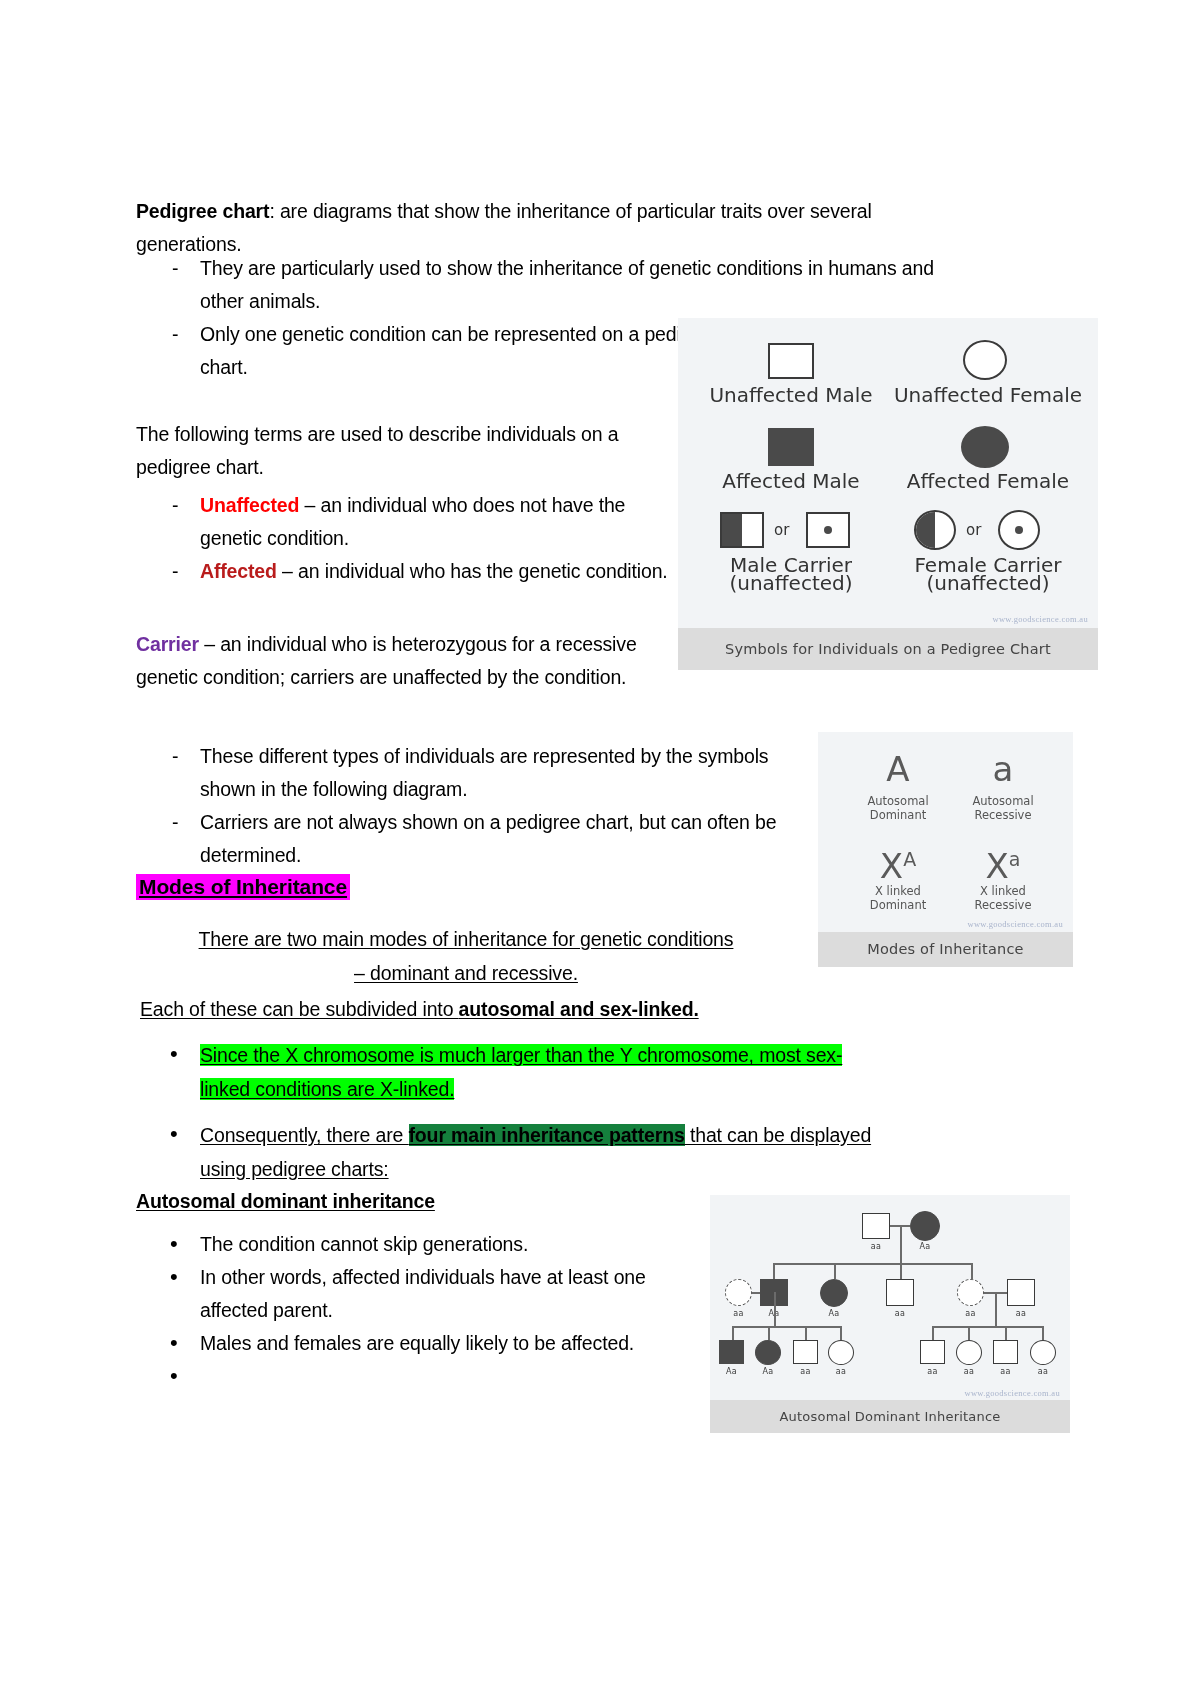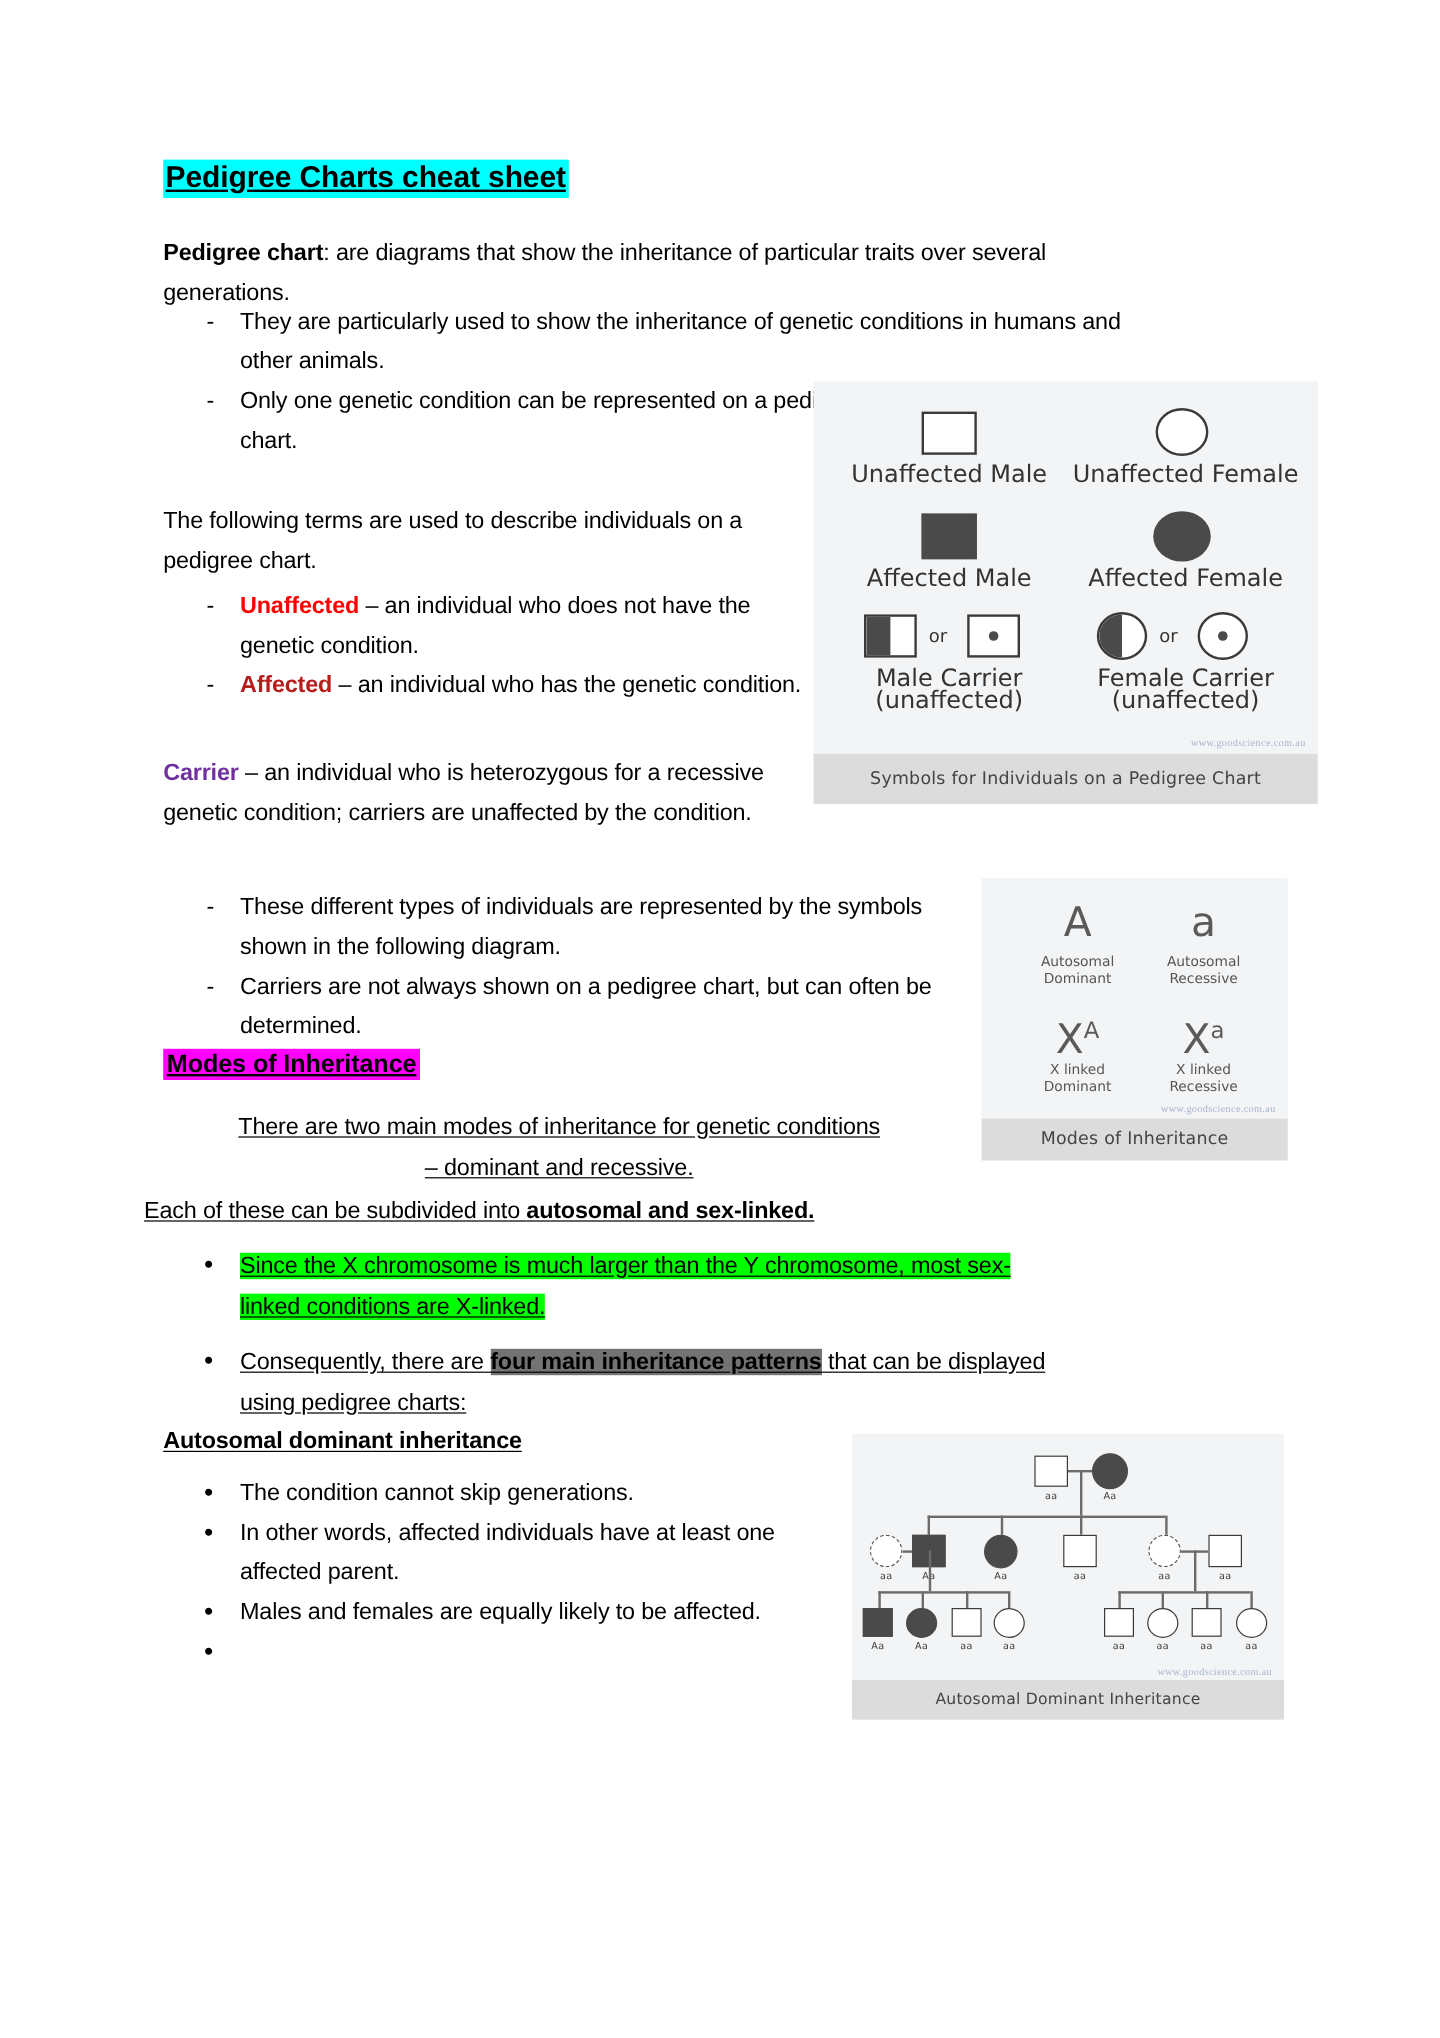--- a/index.html
+++ b/index.html
@@ -70,21 +70,21 @@
     line-height: 31px;
   }
 
   .red   { color: #FF0000; font-weight: bold; }
   .blue  { color: #b91c1c; font-weight: bold; }
   .purple{ color: #7030A0; font-weight: bold; }
 
   .u { text-decoration: underline; text-underline-offset: 2px; }
   .hl-magenta { background: #FF00FF; }
   .hl-green   { background: #00FF00; }
-  .hl-cyan    { background: #737373; }
+  .hl-cyan    { background: #15803d; }
 
   
   .figure {
     position: absolute;
     background: #F2F4F6;
     box-sizing: border-box;
   }
   .figure .canvas {
     position: relative;
     width: 100%;
@@ -208,21 +208,20 @@
     border: 1.5px dashed #555;
     border-radius: 50%;
     background: #fff;
   }
 </style>
 </head>
 <body>
 
 <div class="page">
 
-  <div class="doc-title">Pedigree Charts cheat sheet</div>
 
   <div class="para" style="left:136px; top:195px; width:800px;">
     <span class="b">Pedigree chart</span><span>: are diagrams that show the inheritance of particular traits over several generations.</span>
   </div>
 
   <ul class="bullet-list" style="left:136px; top:252px; width:830px;">
     <li><span class="dash">-</span><span>They are particularly used to show the inheritance of genetic conditions in humans and other animals.</span></li>
     <li style="width:530px;"><span class="dash">-</span><span>Only one genetic condition can be represented on a pedigree chart.</span></li>
   </ul>
 
@@ -250,21 +249,21 @@
 
   <div style="position:absolute; left:136px; top:875px;">
     <span class="hl-magenta u" style="font-size:21px; font-weight:bold; letter-spacing:-0.1px; padding:1px 3px 2px 3px;">Modes of Inheritance</span>
   </div>
 
   <div class="para u" style="left:136px; top:922px; width:660px; line-height:34px;text-align:center;">
     <span>There are two main modes of inheritance for genetic conditions</span><br>
     <span>– dominant and recessive.</span>
   </div>
 
-  <div class="para u" style="left:120px; top:993px; width:700px;">
+  <div class="para u" style="left:140px; top:993px; width:700px;">
     <span>Each of these can be subdivided into </span><span class="b">autosomal and sex-linked.</span>
   </div>
 
   <ul class="bullet-list dots" style="left:136px; top:1038px; width:830px; line-height:34px;">
     <li style="width:810px;">
       <span class="dash">•</span>
       <span class="hl-green u">Since the X chromosome is much larger than the Y chromosome, most sex-</span><br>
       <span class="hl-green u">linked conditions are X-linked.</span>
     </li>
     <li style="width:820px; margin-top:12px;">

